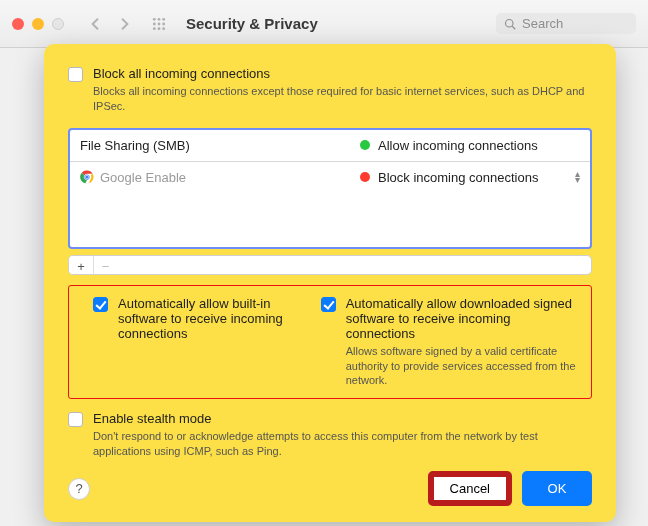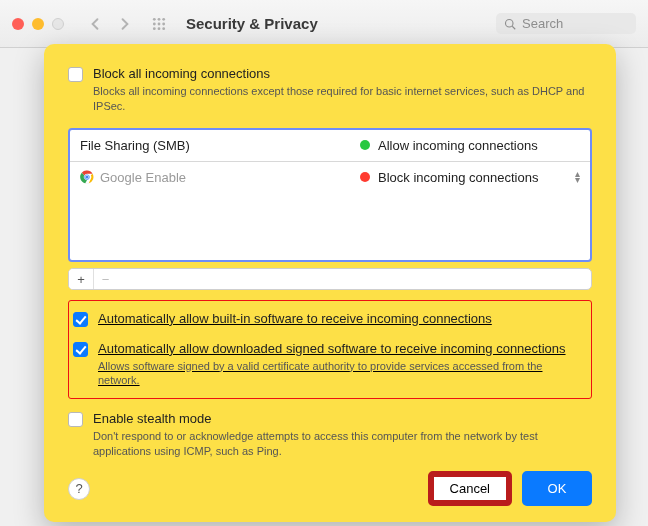--- a/index.html
+++ b/index.html
@@ -34,21 +34,21 @@
   .status { flex:1; display:flex; align-items:center; gap:8px; color:#222; }
   .dot { width:10px; height:10px; border-radius:50%; }
   .dot.g { background:#28c840; } .dot.r { background:#ff3b30; }
   .dd { margin-left:auto; color:#888; font-size:10px; display:flex; flex-direction:column; line-height:6px;}
   .dd span{height:6px;}
 
   .addrem { margin-top:6px; display:inline-flex; border:1px solid #cfcfcf; border-radius:5px; overflow:hidden; background:#fff;}
   .addrem button { width:24px; height:20px; border:none; background:#fff; font-size:13px; color:#555; }
   .addrem button + button { border-left:1px solid #e0e0e0; color:#bbb;}
 
-  .redbox { border:1.5px solid #e11; border-radius:3px; padding:10px 8px 10px 4px; margin-top:10px; display:flex; flex-direction:column; gap:14px;text-decoration:underline;}
+  .redbox { border:1.5px solid #e11; border-radius:3px; padding:10px 8px 10px 24px; margin-top:10px; display:flex; flex-direction:row; gap:14px;}
 
   .stealth { margin-top:12px; }
 
   .footer { margin-top:auto; display:flex; align-items:center; padding-top:12px;}
   .help { width:22px; height:22px; border:1px solid #cfcfcf; border-radius:50%; display:flex; align-items:center; justify-content:center; font-size:13px; color:#555; background:#fff;}
   .btns { margin-left:auto; display:flex; gap:10px;}
   .btn { min-width:70px; padding:4px 16px; border-radius:5px; font-size:13px; border:6px solid #b91c1c; background:#fff; }
   .btn.primary { background:#0a7aff; border-color:#0a7aff; color:#fff; }
 
   .chrome-icon { width:14px; height:14px; }

